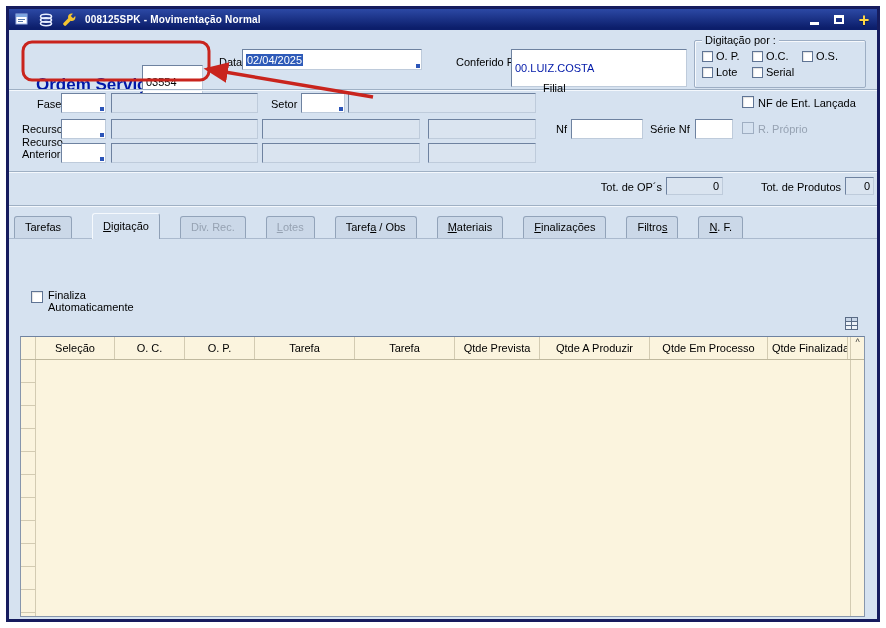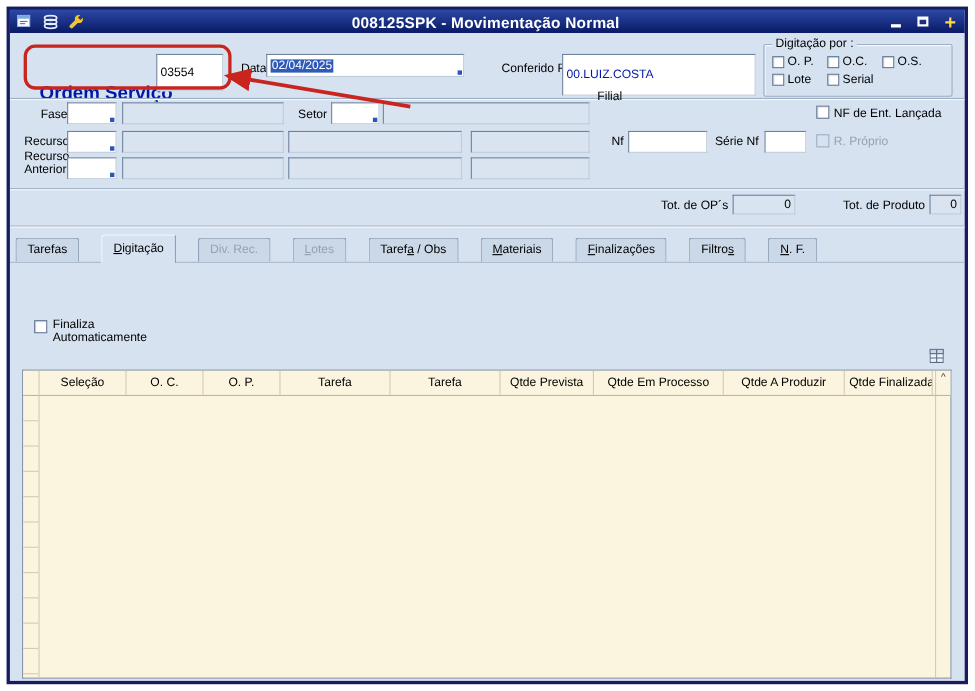--- a/index.html
+++ b/index.html
@@ -5,21 +5,21 @@
   html,body{margin:0;padding:0;background:#fff;}
   body{font-family:"Liberation Sans",sans-serif;font-size:11px;color:#000;width:886px;height:628px;position:relative;overflow:hidden;}
 
   .window{position:absolute;left:6px;top:6px;width:874px;height:616px;box-sizing:border-box;
     border:3px solid var(--border-navy,#161C5E);background:var(--window-bg,#D6E2F0);}
 
   
   .titlebar{height:21px;background:linear-gradient(180deg,var(--title-top,#2C49A5) 0%,var(--title-bottom,#0C1E6B) 90%);
     display:flex;align-items:center;padding:0 4px;gap:7px;}
   .tb-icon{width:17px;height:15px;display:flex;align-items:center;justify-content:center;flex:none;}
-  .tb-title{flex:1;text-align:center;color:#fff;font-weight:bold;font-size:14px;letter-spacing:.2px;white-space:nowrap;}
+  .tb-title{flex:1;color:#fff;font-weight:bold;font-size:10px;letter-spacing:.2px;white-space:nowrap;}
   .tb-btn{width:18px;height:15px;display:flex;align-items:center;justify-content:center;flex:none;}
   .min-glyph{width:9px;height:3px;background:#fff;margin-top:7px;}
   .max-glyph{width:10px;height:9px;border:2px solid #fff;border-top-width:3px;box-sizing:border-box;}
   .tb-btn.plus{color:#FFD643;font-size:18px;font-weight:bold;line-height:14px;text-shadow:0 1px 1px rgba(0,0,0,.4);}
 
   .content{position:absolute;left:0;right:0;top:21px;bottom:0;overflow:hidden;}
 
   
   .lbl{position:absolute;white-space:nowrap;line-height:13px;}
   .lbl.ordem{font-weight:bold;font-size:17px;color:var(--navy,#0018A8);margin-top:24px;}
@@ -119,21 +119,21 @@
       </span>
     <span class="tb-btn">
         <span class="max-glyph"></span>
       </span>
     <span class="tb-btn plus">+</span>
   </div>
 
   <div class="content">
 
     <span class="lbl ordem" style="left:27px;top:24px;">Ordem Serviço</span>
-    <div class="field" style="left:133px;top:19px;width:61px;height:34px;">
+    <div class="field" style="left:133px;top:35px;width:61px;height:34px;">
       <span>03554</span>
     </div>
 
     <span class="lbl" style="left:210px;top:26px;">Data</span>
     <div class="field" style="left:233px;top:19px;width:180px;height:21px;">
       <span class="sel">02/04/2025</span>
       <span class="dot"></span>
     </div>
 
     <span class="lbl" style="left:447px;top:26px;">Conferido Por</span>
@@ -208,21 +208,21 @@
     <div class="field ro" style="left:102px;top:113px;width:147px;height:20px;"></div>
     <div class="field ro" style="left:253px;top:113px;width:158px;height:20px;"></div>
     <div class="field ro" style="left:419px;top:113px;width:108px;height:20px;"></div>
 
     <div class="groove" style="top:141px;"></div>
 
     <span class="lbl right" style="left:575px;top:151px;width:78px;">Tot. de OP´s</span>
     <div class="field ro num" style="left:657px;top:147px;width:57px;height:18px;">
       <span>0</span>
     </div>
-    <span class="lbl right" style="left:720px;top:151px;width:112px;">Tot. de Produto</span>
+    <span class="lbl right" style="left:720px;top:151px;width:112px;">Tot. de Produtos</span>
     <div class="field ro num" style="left:836px;top:147px;width:29px;height:18px;">
       <span>0</span>
     </div>
 
     <div class="groove" style="top:175px;"></div>
 
     <div class="tabbar" id="tabbar">
         <div class="tab">Tarefas</div>
         <div class="tab active"><u>D</u>igitação</div>
         <div class="tab disabled">Div. Rec.</div>
@@ -250,22 +250,22 @@
     <div class="grid">
       <div class="grid-head">
         <div class="gutter-head"></div>
         <div id="grid-cols">
             <div class="th" style="width: 79px;">Seleção</div>
             <div class="th" style="width: 70px;">O. C.</div>
             <div class="th" style="width: 70px;">O. P.</div>
             <div class="th" style="width: 100px;">Tarefa</div>
             <div class="th" style="width: 100px;">Tarefa</div>
             <div class="th" style="width: 85px;">Qtde Prevista</div>
+            <div class="th" style="width: 110px;">Qtde A Produzir</div>
             <div class="th" style="width: 118px;">Qtde Em Processo</div>
-            <div class="th" style="width: 110px;">Qtde A Produzir</div>
             <div class="th th-clip" style="width: 80px;">Qtde Finalizada</div>
           </div>
         <div class="scroll-head">
           <span>^</span>
         </div>
       </div>
       <div class="grid-body">
         <div class="gutter" id="grid-gutter">
             <div class="gutter-row"></div>
             <div class="gutter-row"></div>

